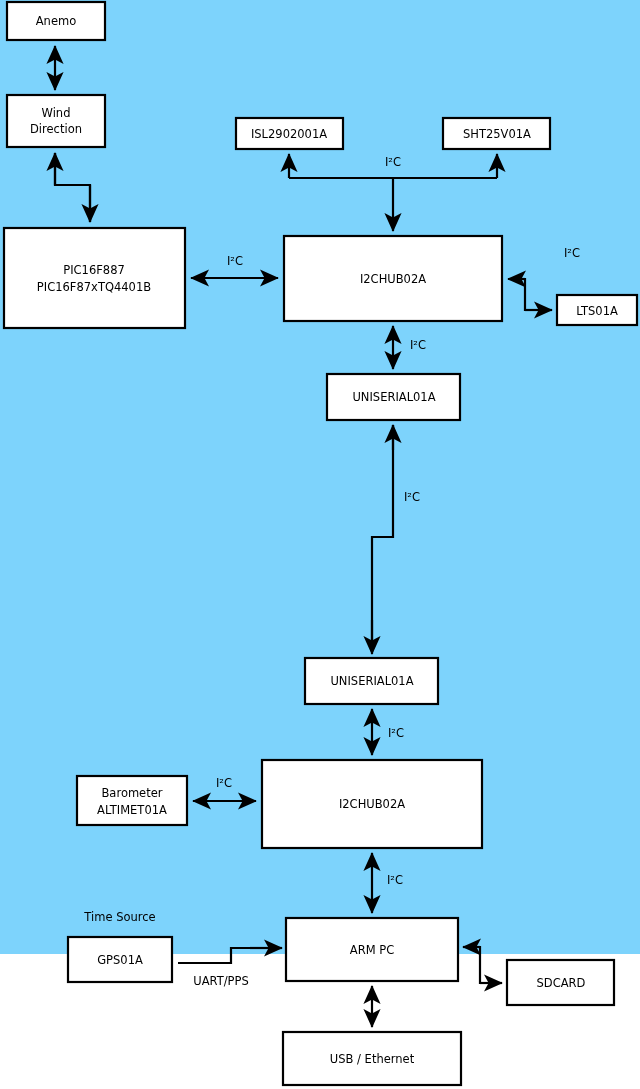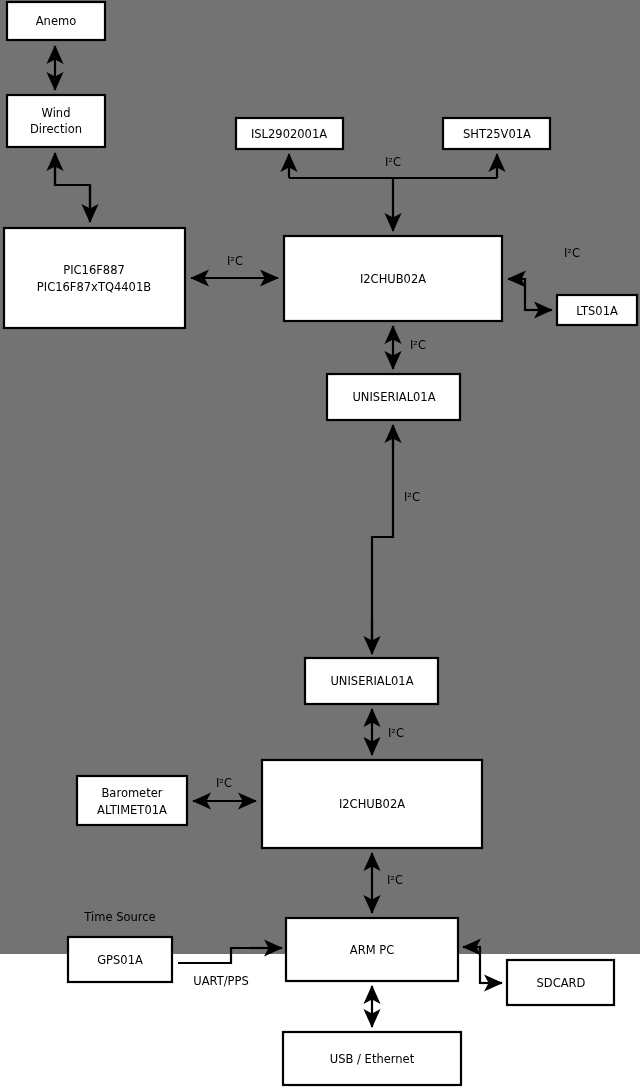--- a/index.html
+++ b/index.html
@@ -10,21 +10,21 @@
   body {
     width: 640px;
     height: 1089px;
     font-family: "DejaVu Sans", sans-serif;
     overflow: hidden;
   }
   #diagram-root {
     position: relative;
     width: 640px;
     height: 954px;
-    background: #737373;
+    background: #7dd3fc;
   }
   svg#diagram-svg {
     position: absolute;
     top: 0;
     left: 0;
     width: 640px;
     height: 1089px;
     display: block;
   }
   .node-rect {

